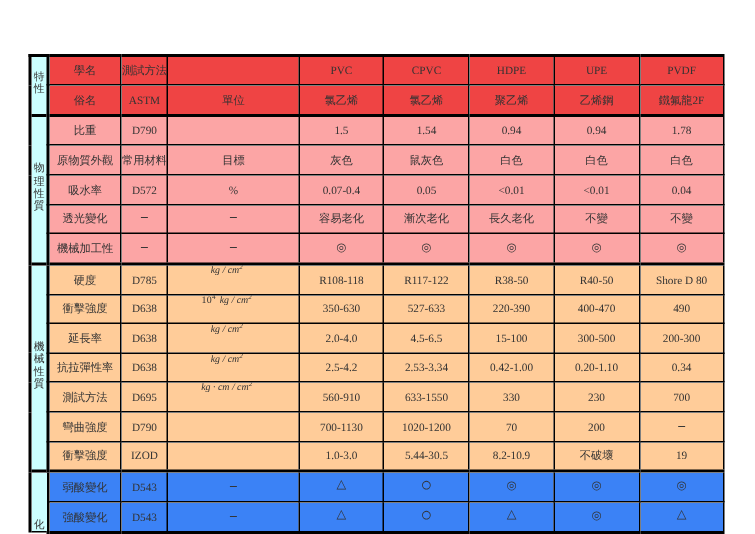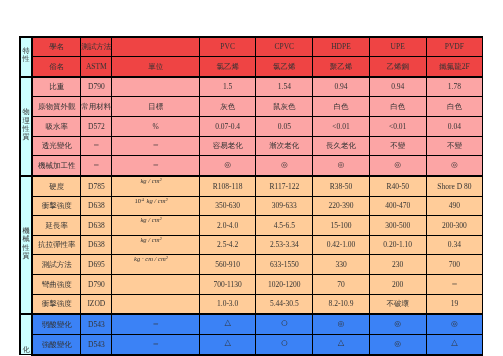--- a/index.html
+++ b/index.html
@@ -185,21 +185,21 @@
           <td class="val body">R117-122</td>
           <td class="val body">R38-50</td>
           <td class="val body">R40-50</td>
           <td class="val body">Shore D 80</td>
         </tr>
         <tr class="mech">
           <td class="prop body">衝擊強度</td>
           <td class="meth body">D638</td>
           <td class="unit body unit-i"><span class="u-pre">10<sup>4</sup></span><span class="u-base">kg / cm<sup>2</sup></span></td>
           <td class="val body">350-630</td>
-          <td class="val body">309-633</td>
+          <td class="val body">527-633</td>
           <td class="val body">220-390</td>
           <td class="val body">400-470</td>
           <td class="val body">490</td>
         </tr>
         <tr class="mech">
           <td class="prop body">延長率</td>
           <td class="meth body">D638</td>
           <td class="unit body unit-i"><span class="u-base">kg / cm<sup>2</sup></span></td>
           <td class="val body">2.0-4.0</td>
           <td class="val body">4.5-6.5</td>

